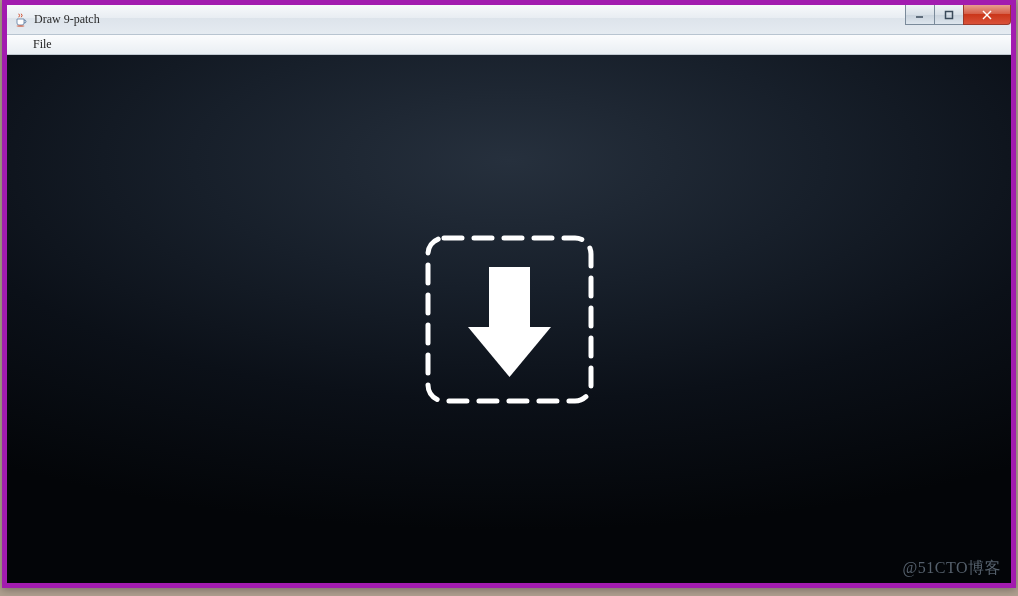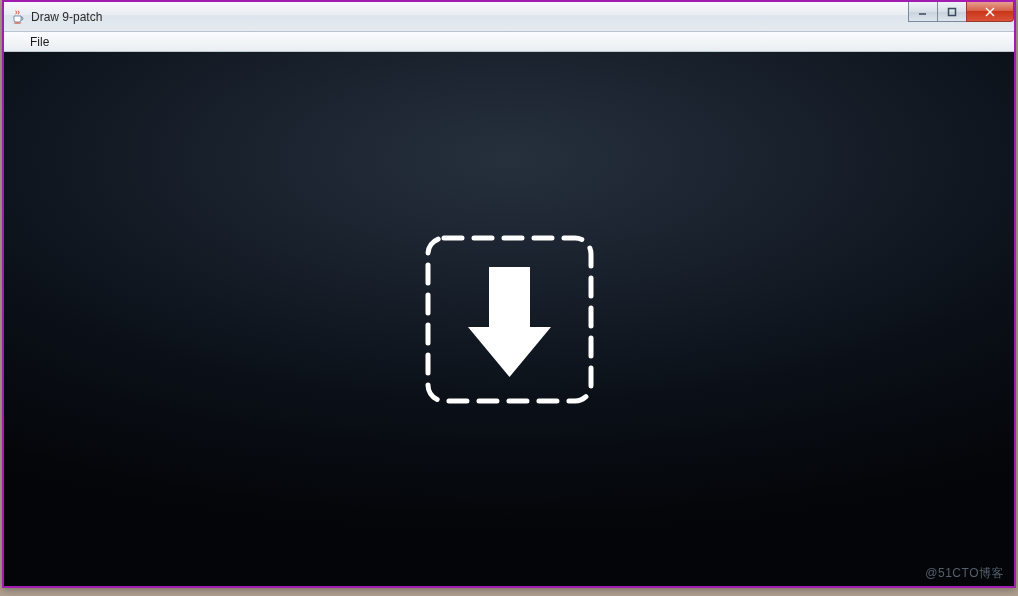--- a/index.html
+++ b/index.html
@@ -16,24 +16,25 @@
       overflow: hidden;
       position: relative;
     }
     .window {
       position: absolute;
       top: 0;
       left: 2px;
       right: 2px;
       bottom: 8px;
       background: #fff;
-      border: 2px solid #a21caf;
+      border: 5px solid #a21caf;
       display: flex;
       flex-direction: column;
       box-shadow: 0 2px 8px rgba(0,0,0,0.3);
+      font-family: Liberation Serif, serif;
     }
     .titlebar {
       height: 30px;
       background: linear-gradient(to bottom, #f7f9fb 0%, #e8edf2 45%, #dde4eb 46%, #e5ebf1 100%);
       border-bottom: 1px solid #b8c4d0;
       display: flex;
       align-items: center;
       padding: 0 4px 0 6px;
       position: relative;
     }
@@ -116,21 +117,21 @@
     }
     .drop-target svg {
       width: 100%;
       height: 100%;
     }
     .watermark {
       position: absolute;
       right: 10px;
       bottom: 4px;
       color: #55606c;
-      font-size: 12px;
+      font-size: 16px;
       letter-spacing: 0.5px;
       margin-top: 44px;
     }
   </style>
 </head>
 <body>
 
 <div class="window">
 
   <div class="titlebar">

